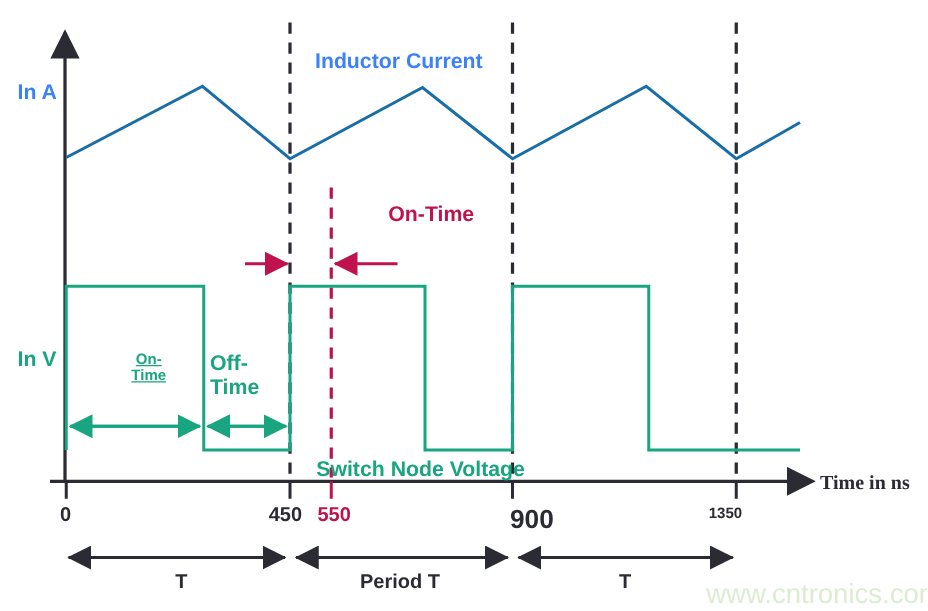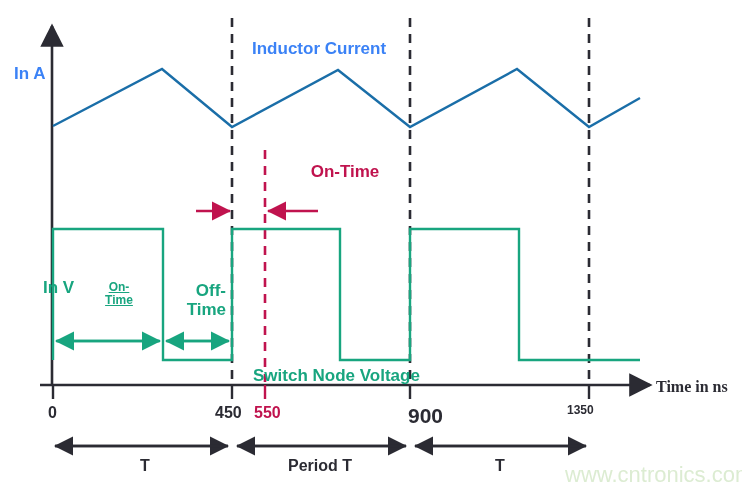--- a/index.html
+++ b/index.html
@@ -78,32 +78,32 @@
     <line x1="228" y1="446" x2="55" y2="446" marker-end="url(#arrDarkS)"></line>
     <line x1="237" y1="446" x2="406" y2="446" marker-end="url(#arrDarkS)"></line>
     <line x1="406" y1="446" x2="237" y2="446" marker-end="url(#arrDarkS)"></line>
     <line x1="415" y1="446" x2="586" y2="446" marker-end="url(#arrDarkS)"></line>
     <line x1="586" y1="446" x2="415" y2="446" marker-end="url(#arrDarkS)"></line>
   </g>
 </svg>
 
 <div class="lbl blue" style="left:14px;top:64px;font-size:17px;">In A</div>
 
-<div class="lbl green" style="left:14px;top:278px;font-size:17px;margin-left:29px;">In V</div>
+<div class="lbl green" style="left:14px;top:278px;font-size:17px;">In V</div>
 
 <div class="lbl blue" style="left:252px;top:39px;font-size:17px;">Inductor Current</div>
 
 <div class="lbl green" style="left:253px;top:366px;font-size:17px;">Switch Node Voltage</div>
 
 <div class="lbl green" style="left:89px;top:281px;font-size:12px;text-align:center;width:60px;text-decoration:underline;">
   <div>On-</div>
   <div>Time</div>
 </div>
 
-<div class="lbl green" style="left:168px;top:281px;font-size:17px;text-align:right;width:58px;">
+<div class="lbl green" style="left:168px;top:281px;font-size:17px;text-align:left;width:58px;">
   <div>Off-</div>
   <div>Time</div>
 </div>
 
 <div class="lbl crimson" style="left:300px;top:162px;font-size:17px;text-align:center;width:90px;">
   <div>On-Time</div>
 </div>
 
 <div class="lbl dark" style="left:656px;top:378px;font-size:16px;font-family:Liberation Serif, serif;">Time in ns</div>
 

